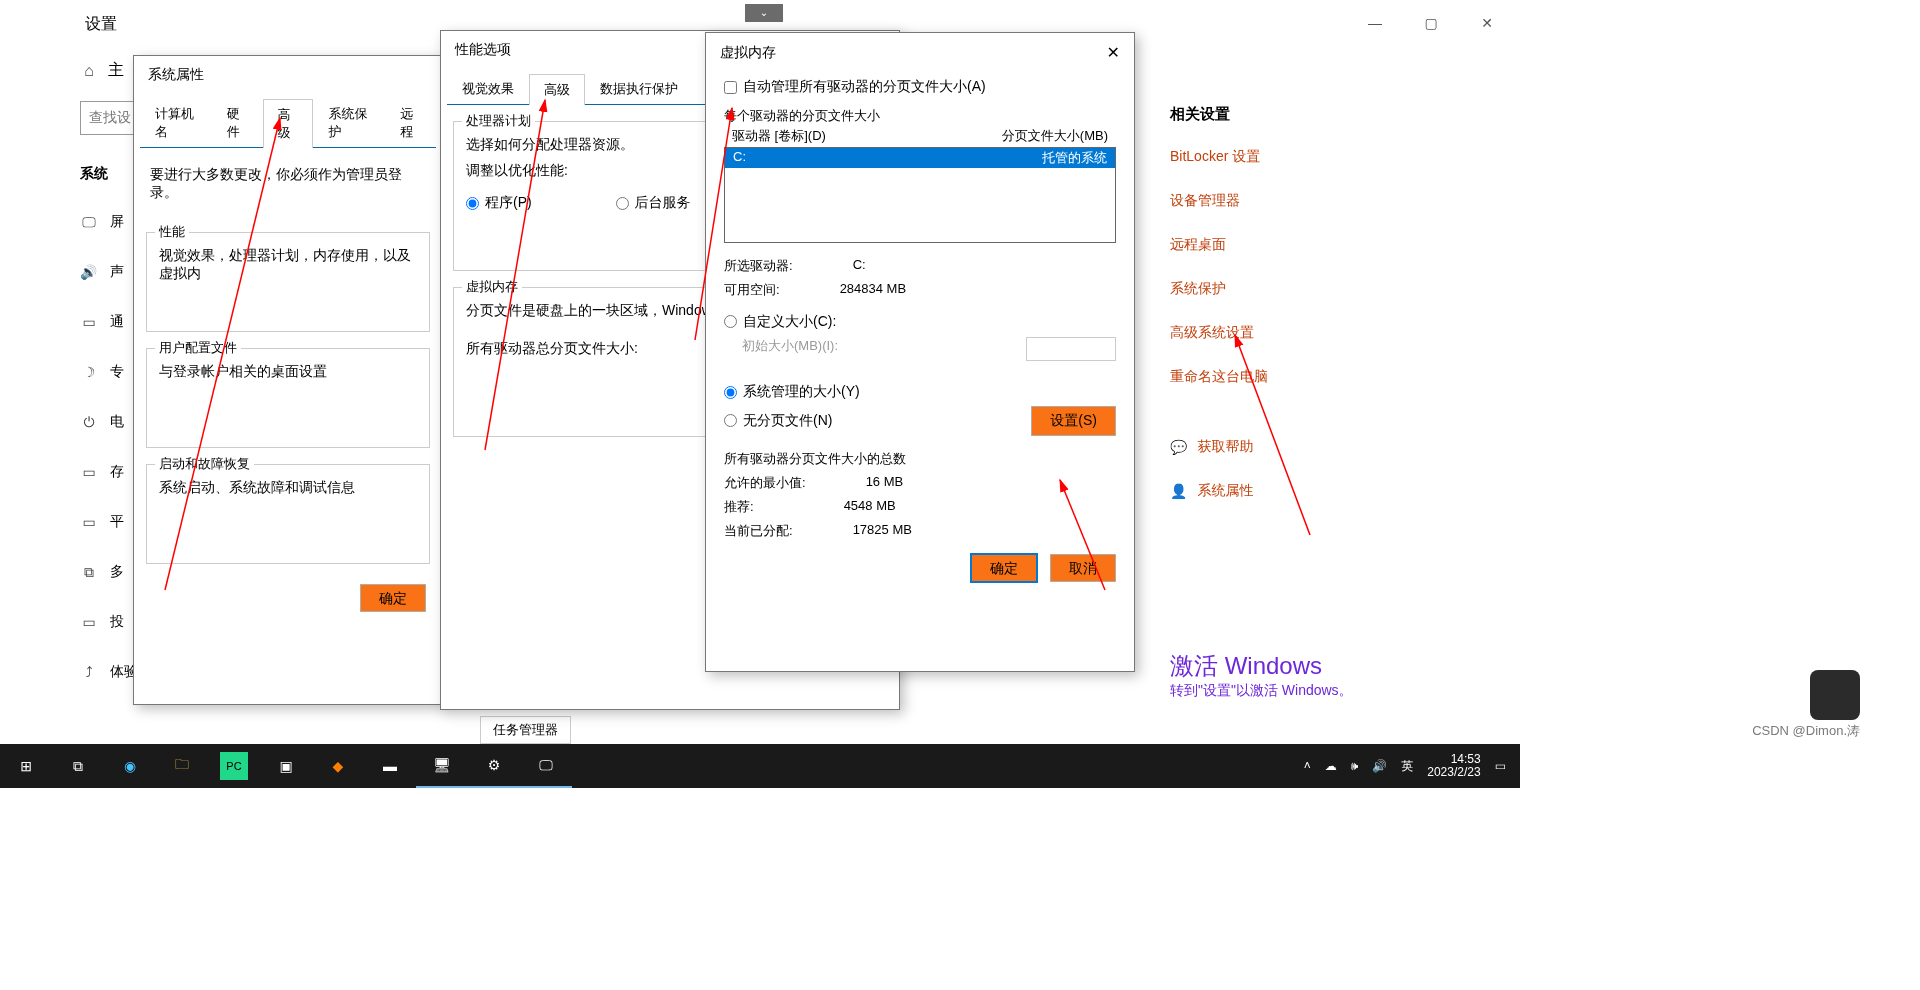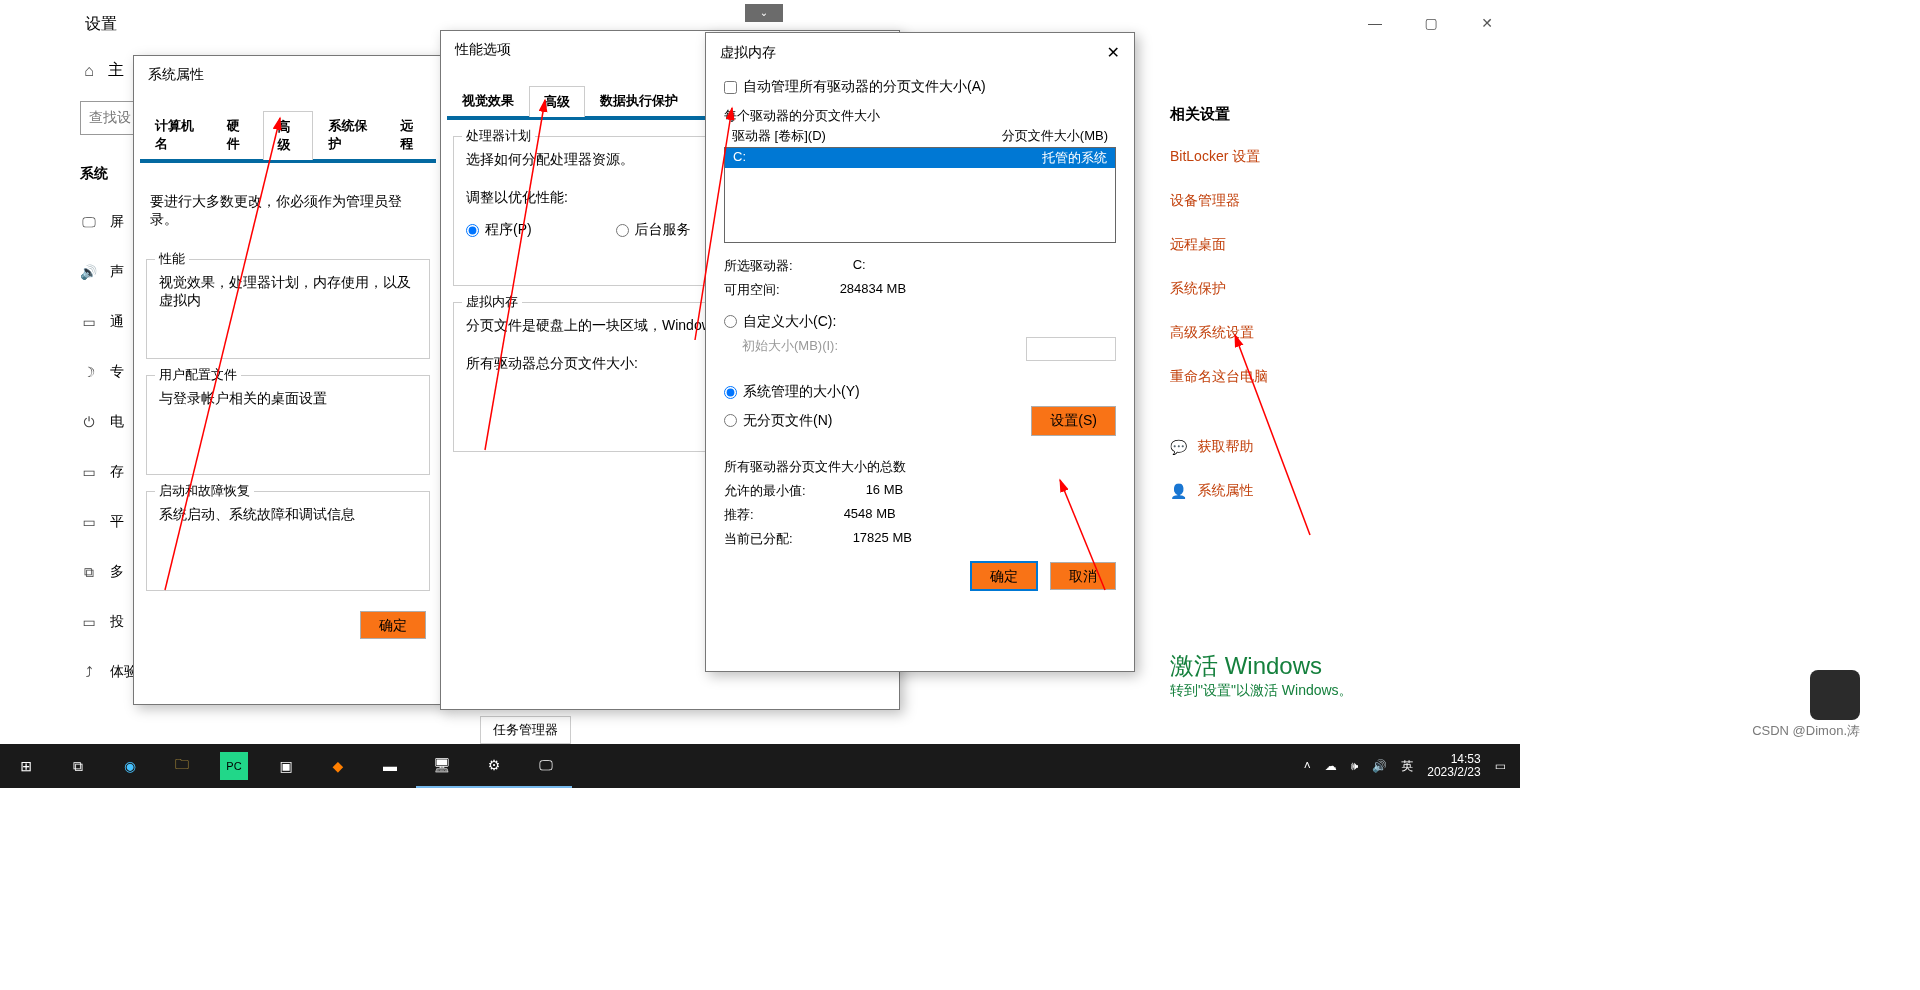--- a/index.html
+++ b/index.html
@@ -16,31 +16,31 @@
 .nav .home { display:flex; align-items:center; gap:10px; font-size:16px; margin-bottom:20px; }
 .nav .search { width:190px; height:34px; border:1px solid #999; padding:0 8px; display:flex; align-items:center; color:#777; margin-bottom:30px; }
 .nav .section-title { font-size:14px; font-weight:600; margin-bottom:30px; }
 .nav .item { display:flex; align-items:center; gap:12px; margin-bottom:32px; }
 .nav .icon { width:18px; text-align:center; color:#444; }
 
 .right-col { position:absolute; left:1170px; top:105px; width:300px; }
 .right-col h3 { font-size:15px; font-weight:600; margin:0 0 24px 0; }
 .right-col .link { color:#c2410c; margin-bottom:26px; display:flex; align-items:center; gap:10px; }
 .right-col .sep { height:26px; }
-.activate { position:absolute; left:1170px; top:650px; color:#15803d; }
+.activate { position:absolute; left:1170px; top:650px; color:#6d28d9; }
 .activate .big { font-size:24px; }
 .activate .small { font-size:14px; }
 .watermark { position:absolute; right:60px; bottom:250px; font-size:13px; color:#7a7a7a; }
 
 .tab-chip { position:absolute; left:480px; top:716px; border:1px solid #ccc; background:#fff; padding:4px 12px; font-size:13px; }
 
 
 .dialog { position:absolute; background:#fff; border:1px solid #777; box-shadow:4px 4px 12px rgba(0,0,0,0.25); }
 .dlg-title { padding:10px 14px; font-size:14px;}
-.tabs { display:flex; border-bottom:4px solid #0369a1; margin:16px 6px;font-weight:bold; }
+.tabs { display:flex; border-bottom:1px solid #0369a1; margin:4px 6px; }
 .tab { padding:6px 14px; border:1px solid transparent; border-bottom:none; font-size:13px; }
 .tab.active { border-color:#ccc #ccc #fff #ccc; background:#fff; position:relative; top:1px; }
 .group { border:1px solid #ccc; margin:16px 12px; padding:14px 12px 18px 12px; position:relative; }
 .group-label { position:absolute; top:-10px; left:8px; background:#fff; padding:0 4px; font-size:13px; }
 .radio { display:inline-flex; align-items:center; gap:6px; }
 .radio input { margin:0; }
 .btn { border:1px solid #adadad; background:#f97316; padding:5px 18px; min-width:76px; text-align:center; }
 .btn.primary { border:2px solid #0078d4; }
 .field-row { display:flex; justify-content:space-between; margin:6px 0; font-size:13px; }
 .disabled { color:#999; }
@@ -195,21 +195,21 @@
 
 <div class="dialog" style="left:440px; top:30px; width:460px; height:680px;">
   <div class="dlg-title">性能选项</div>
   <div class="tabs">
     <div class="tab">视觉效果</div>
     <div class="tab active">高级</div>
     <div class="tab">数据执行保护</div>
   </div>
   <div class="group" style="height:150px;">
     <div class="group-label">处理器计划</div>
-    <div style="margin-bottom:20px;">选择如何分配处理器资源。</div>
+    <div style="margin-bottom:8px;">选择如何分配处理器资源。</div>
     <div style="margin-bottom:14px;">调整以优化性能:</div>
     <label class="radio" style="margin-right:80px;">
         <input type="radio" checked="" style="">
         <span>程序(P)</span>
       </label>
     <label class="radio">
         <input type="radio" style="">
         <span>后台服务</span>
       </label>
   </div>
@@ -264,21 +264,21 @@
         <span>系统管理的大小(Y)</span>
       </label><br>
     <div style="display:flex; justify-content:space-between; align-items:center; margin-top:4px;">
       <label class="radio">
           <input type="radio" style="">
           <span>无分页文件(N)</span>
         </label>
       <span class="btn">设置(S)</span>
     </div>
 
-    <div style="margin-top:22px; font-size:13px;">所有驱动器分页文件大小的总数</div>
+    <div style="margin-top:14px; font-size:13px;">所有驱动器分页文件大小的总数</div>
     <div class="field-row">
         <span>允许的最小值:</span>
         <span style="flex:1; margin-left:60px;">16 MB</span>
       </div>
     <div class="field-row">
         <span>推荐:</span>
         <span style="flex:1; margin-left:90px;">4548 MB</span>
       </div>
     <div class="field-row">
         <span>当前已分配:</span>

